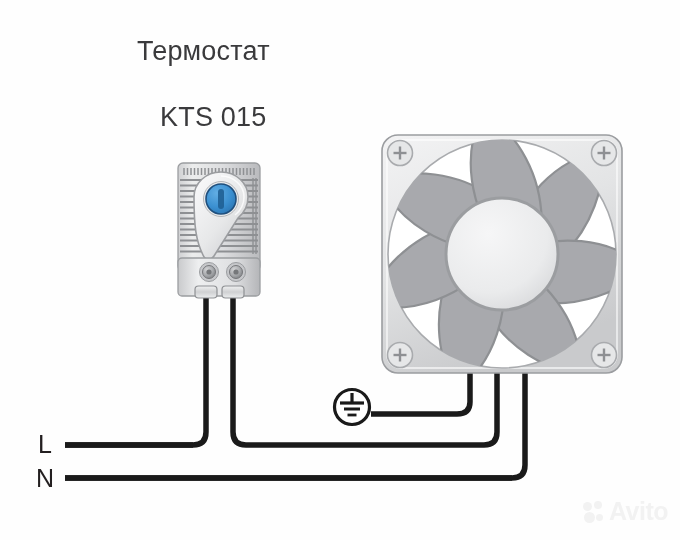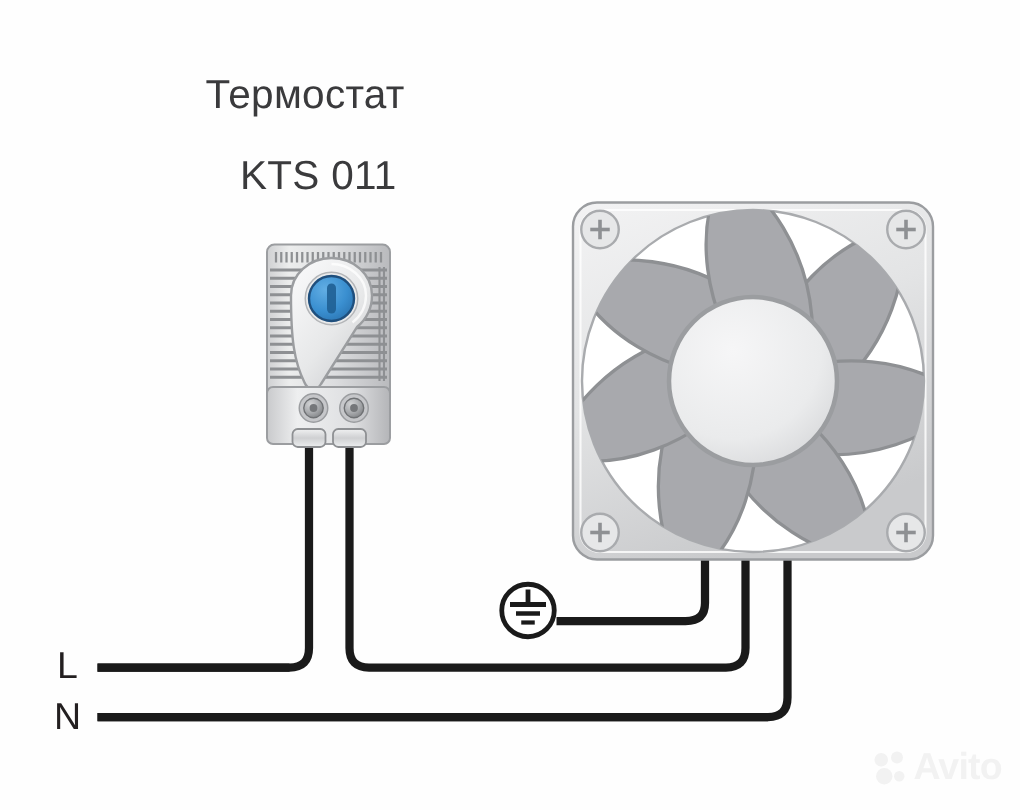--- a/index.html
+++ b/index.html
@@ -24,21 +24,21 @@
   }
   .lbl{
     position:absolute;
     color:#3a3a3c;
     font-size:27px;
     font-weight:400;
     letter-spacing:0.2px;
     white-space:nowrap;
     line-height:1;
   }
-  #label-thermostat-line1{ left:137px; top:50px;text-align:right; }
+  #label-thermostat-line1{ left:137px; top:38px;text-align:right; }
   #label-thermostat-line2{ left:160px; top:104px; }
   #label-fan{ left:364px; top:50px; }
   .term{
     position:absolute;
     color:#231f20;
     font-size:25px;
     line-height:1;
   }
   #label-l{ left:38px; top:432px; }
   #label-n{ left:36px; top:466px; }
@@ -280,21 +280,21 @@
         <g transform="translate(604,355)">
           <circle r="12.5" fill="#e6e7e8" stroke="#a9abae" stroke-width="1.6"></circle>
           <line x1="-6.5" y1="0" x2="6.5" y2="0" stroke="#8e9093" stroke-width="2.4"></line>
           <line x1="0" y1="-6.5" x2="0" y2="6.5" stroke="#8e9093" stroke-width="2.4"></line>
         </g>
       </g>
     </g>
   </svg>
 
   <div class="lbl" id="label-thermostat-line1">Термостат</div>
-  <div class="lbl" id="label-thermostat-line2">KTS 011</div>
+  <div class="lbl" id="label-thermostat-line2">KTS 015</div>
 
   <div class="term" id="label-l">L</div>
   <div class="term" id="label-n">N</div>
 
   <div id="watermark">
     <span class="wm-mark">
       <i></i>
         <i></i>
         <i></i>
         <i></i>

